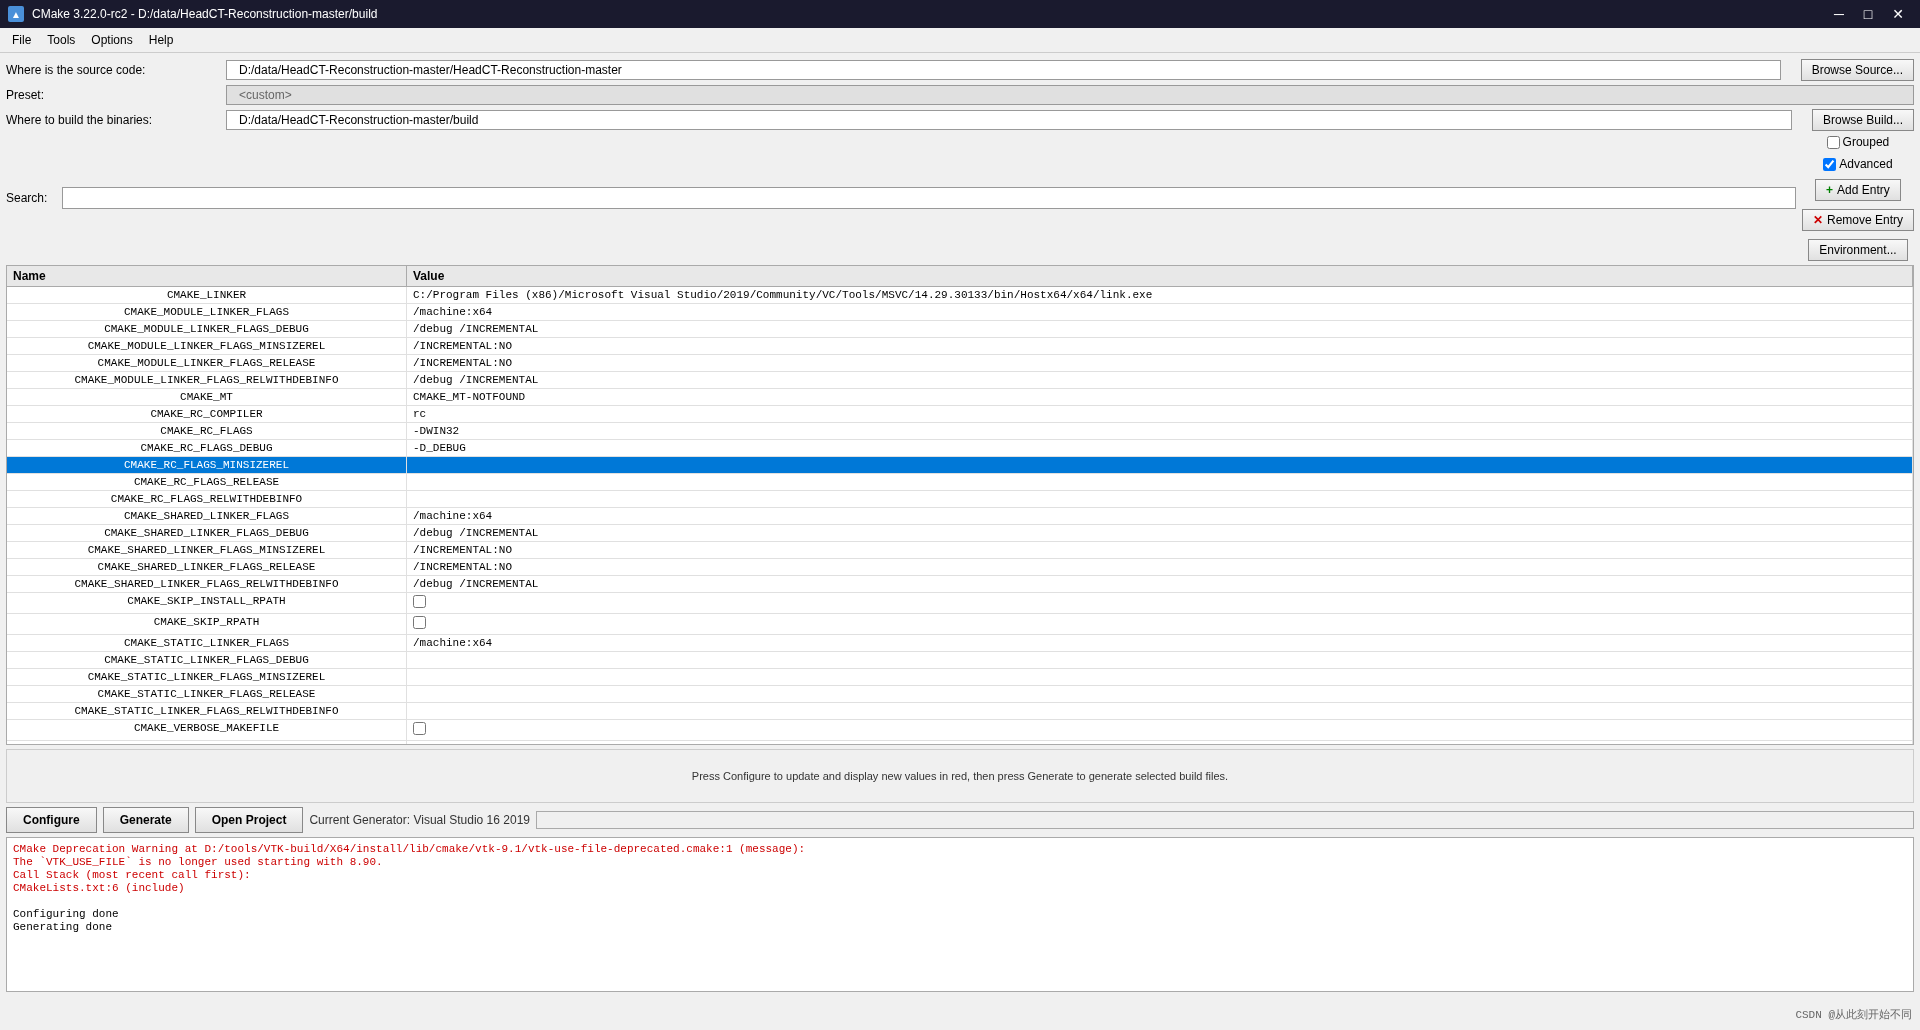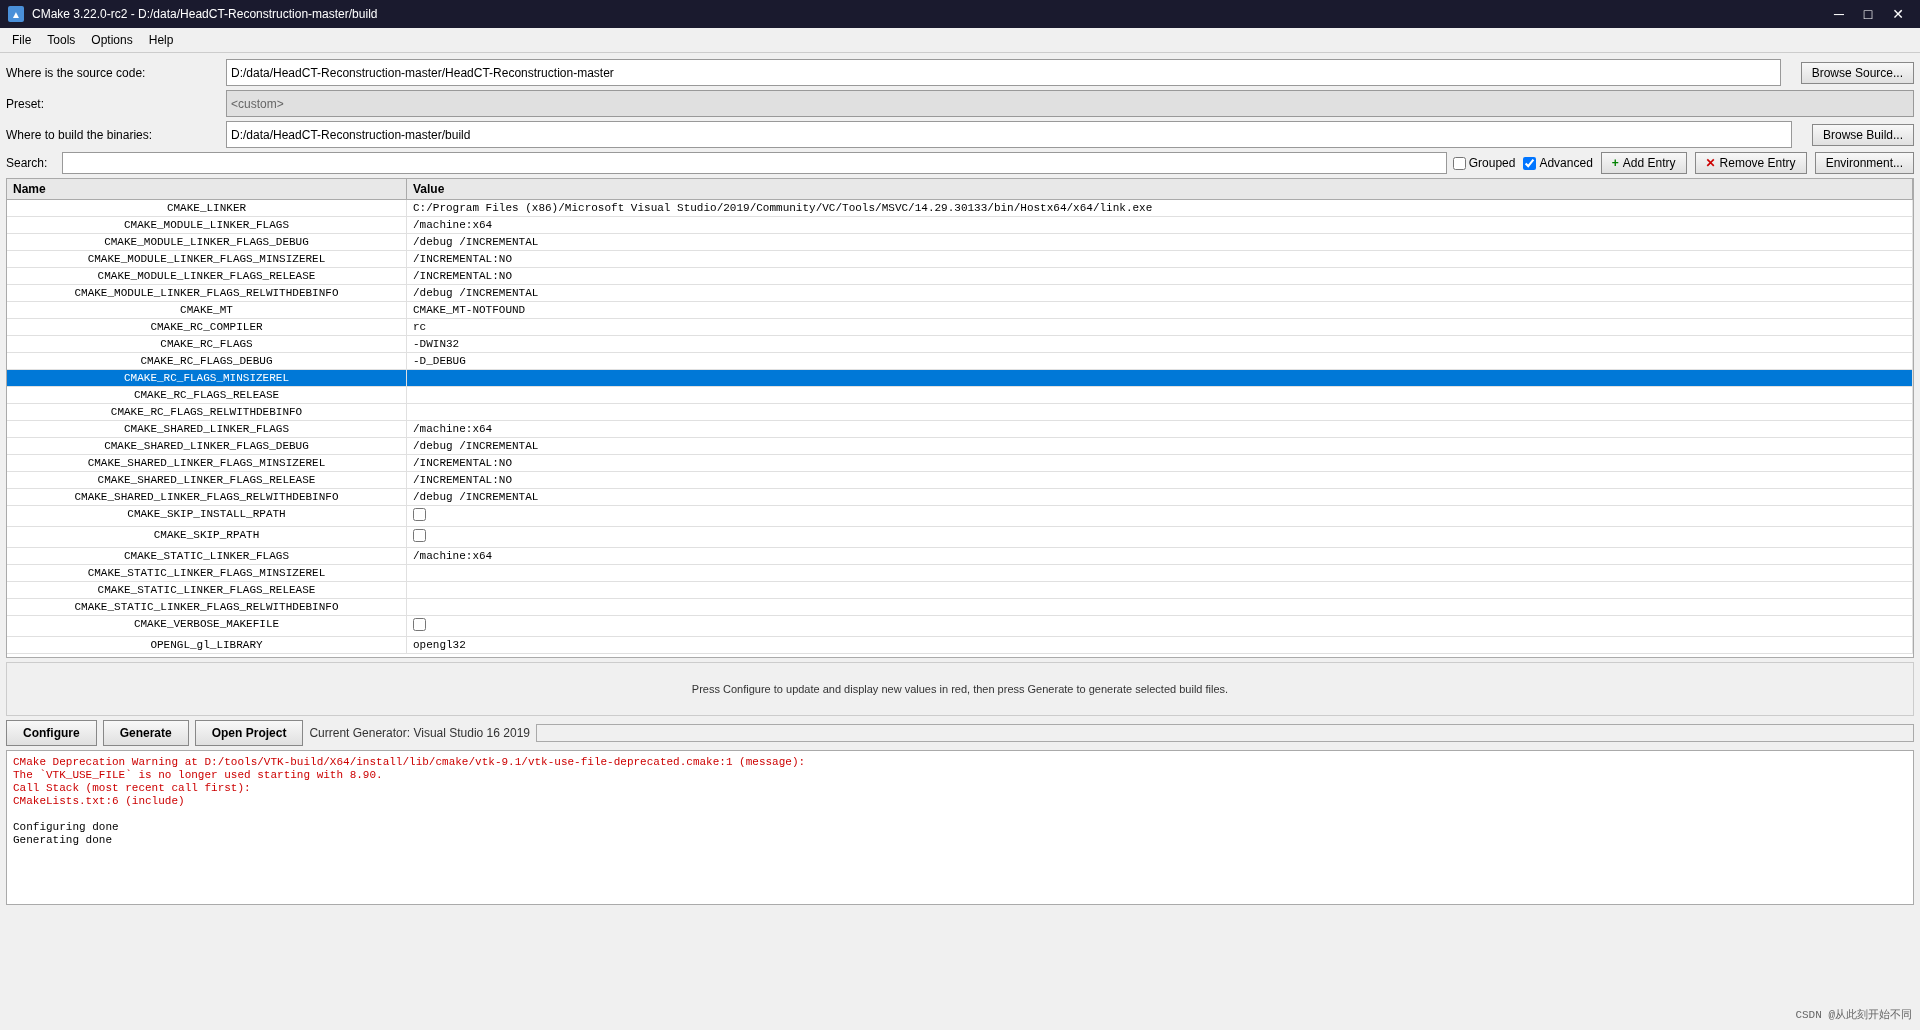--- a/index.html
+++ b/index.html
@@ -74,24 +74,24 @@
       gap: 20px;
     }
     .form-label {
       font-size: 12px;
       white-space: nowrap;
       min-width: 200px;
     }
     .form-input {
       flex: 1;
       border: 1px solid #999;
-      padding: 3px 4px;
+      padding: 3px 12px;
       font-size: 12px;
       background: white;
-      height: 27px;
+      height: 20px;
     }
     .form-input.disabled {
       background: #e0e0e0;
       color: #666;
     }
     .browse-btn {
       border: 1px solid #888;
       background: linear-gradient(to bottom, #f8f8f8, #e0e0e0);
       padding: 2px 10px;
       font-size: 12px;
@@ -115,20 +115,21 @@
       border: 1px solid #999;
       padding: 2px 4px;
       font-size: 12px;
       background: white;
       height: 22px;
     }
     .search-options {
       display: flex;
       align-items: center;
       gap: 8px;
+      flex-direction: column;
     }
     .checkbox-group {
       display: flex;
       align-items: center;
       gap: 3px;
       font-size: 12px;
     }
     .checkbox-group input[type="checkbox"] {
       width: 13px;
       height: 13px;
@@ -400,20 +401,24 @@
         </div>
         <div class="table-row">
           <div class="table-cell name-cell">CMAKE_SKIP_RPATH</div>
           <div class="table-cell value-cell"><input type="checkbox" style="width: 13px; height: 13px;"></div>
         </div>
         <div class="table-row">
           <div class="table-cell name-cell">CMAKE_STATIC_LINKER_FLAGS</div>
           <div class="table-cell value-cell">/machine:x64</div>
         </div>
         <div class="table-row">
+          <div class="table-cell name-cell">CMAKE_STATIC_LINKER_FLAGS_DEBUG</div>
+          <div class="table-cell value-cell"></div>
+        </div>
+        <div class="table-row">
           <div class="table-cell name-cell">CMAKE_STATIC_LINKER_FLAGS_MINSIZEREL</div>
           <div class="table-cell value-cell"></div>
         </div>
         <div class="table-row">
           <div class="table-cell name-cell">CMAKE_STATIC_LINKER_FLAGS_RELEASE</div>
           <div class="table-cell value-cell"></div>
         </div>
         <div class="table-row">
           <div class="table-cell name-cell">CMAKE_STATIC_LINKER_FLAGS_RELWITHDEBINFO</div>
           <div class="table-cell value-cell"></div>

